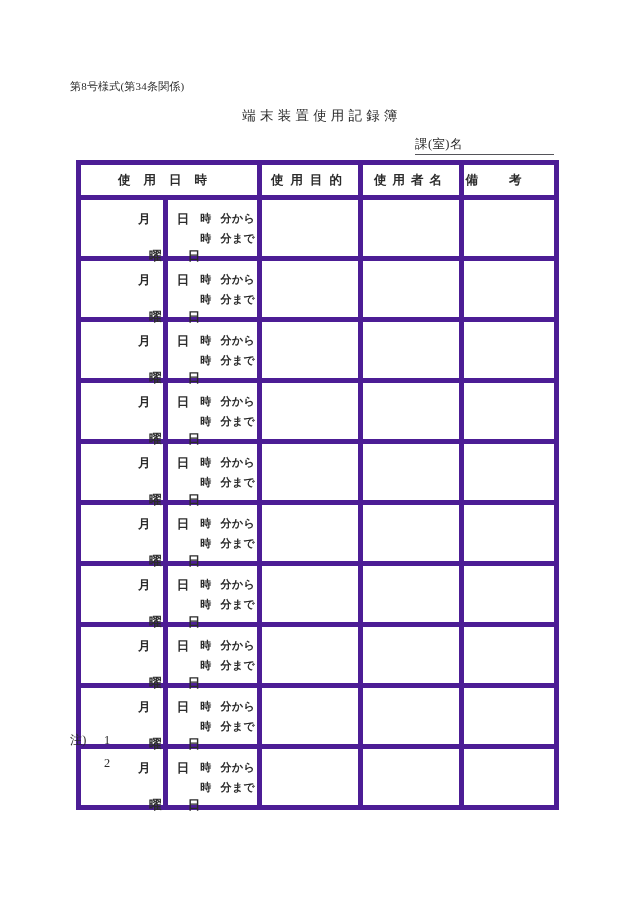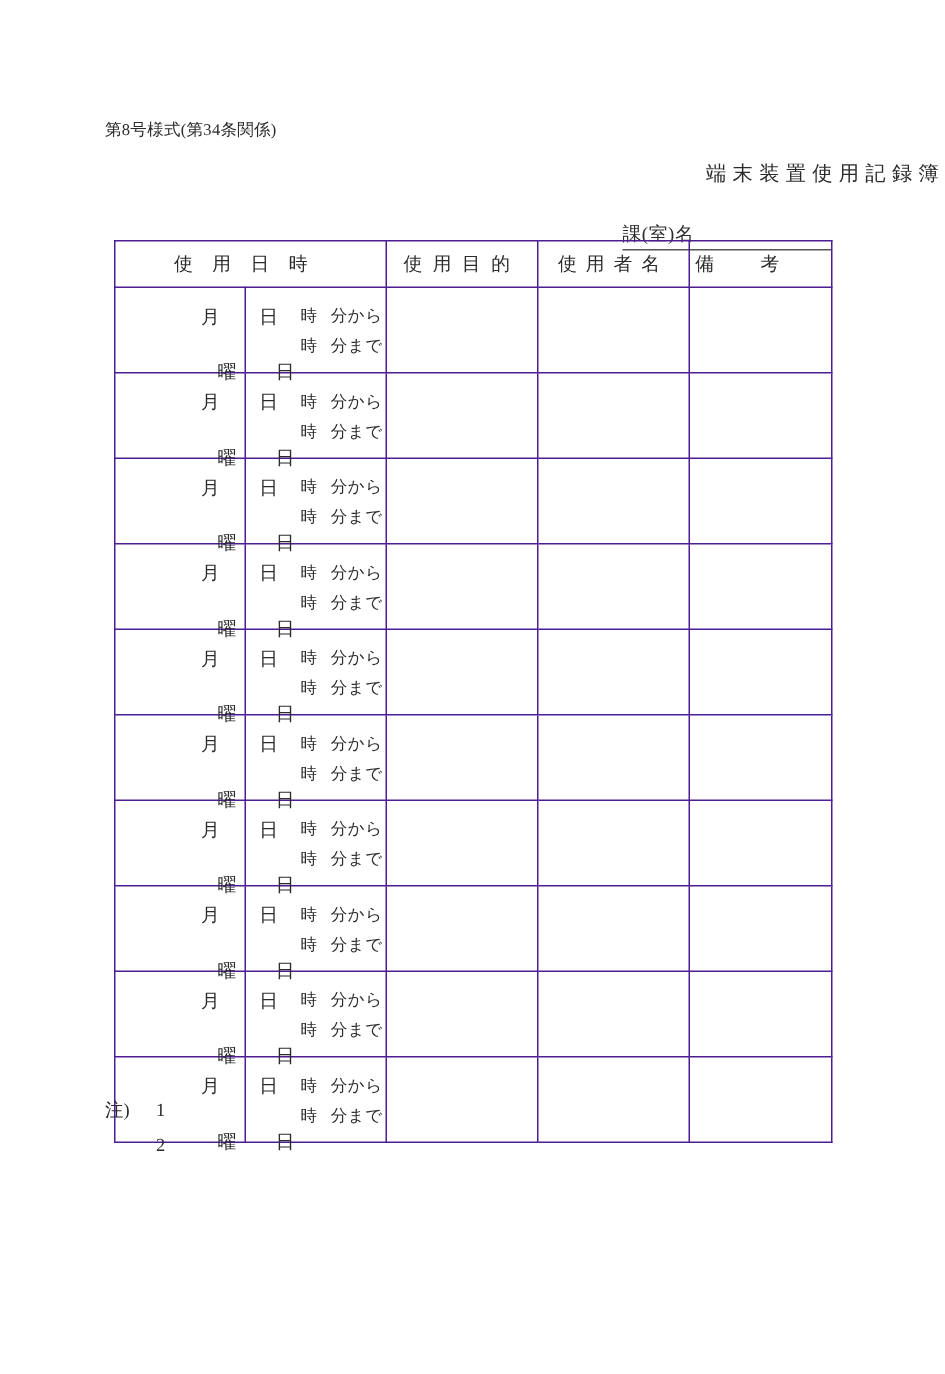--- a/index.html
+++ b/index.html
@@ -29,56 +29,55 @@
     letter-spacing: 0.2px;
     white-space: nowrap;
   }
 
   
   .doc-title {
     position: absolute;
     left: 0;
     right: 0;
     top: 107px;
-    text-align: right;
+    text-align: center;
     font-size: 13.5px;
     letter-spacing: 4.2px;
     padding-left: 14px;
     white-space: nowrap;
   }
 
   
   .dept-line {
     position: absolute;
     right: 76px;
     top: 136px;
     width: 139px;
     border-bottom: 1px solid #55555a;
     font-size: 12.5px;
     line-height: 17px;
     padding-bottom: 1px;
     letter-spacing: 0.4px;
     white-space: nowrap;
-    margin-top: 12px;
   }
 
   
   .log-table {
     position: absolute;
     left: 76px;
     top: 160px;
     width: 478px;
     border-collapse: collapse;
     table-layout: fixed;
   }
   .log-table th,
   .log-table td {
-    border: 1px solid #4c1d95;
+    border: 5px solid #4c1d95;
     padding: 0;
-    font-weight: normal;
+    font-weight: bold;
     font-size: 12.5px;
     vertical-align: middle;
   }
 
   col.c-date { width: 87px; }
   col.c-time { width: 94px; }
   col.c-purpose { width: 101px; }
   col.c-user { width: 101px; }
   col.c-note { width: 95px; }
 

